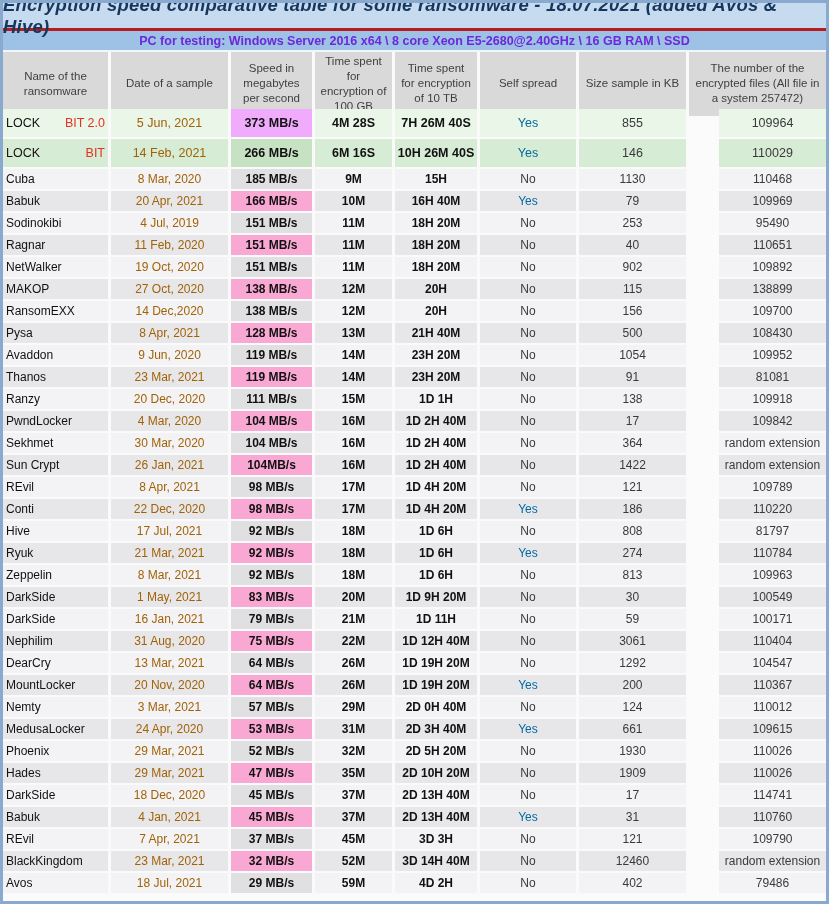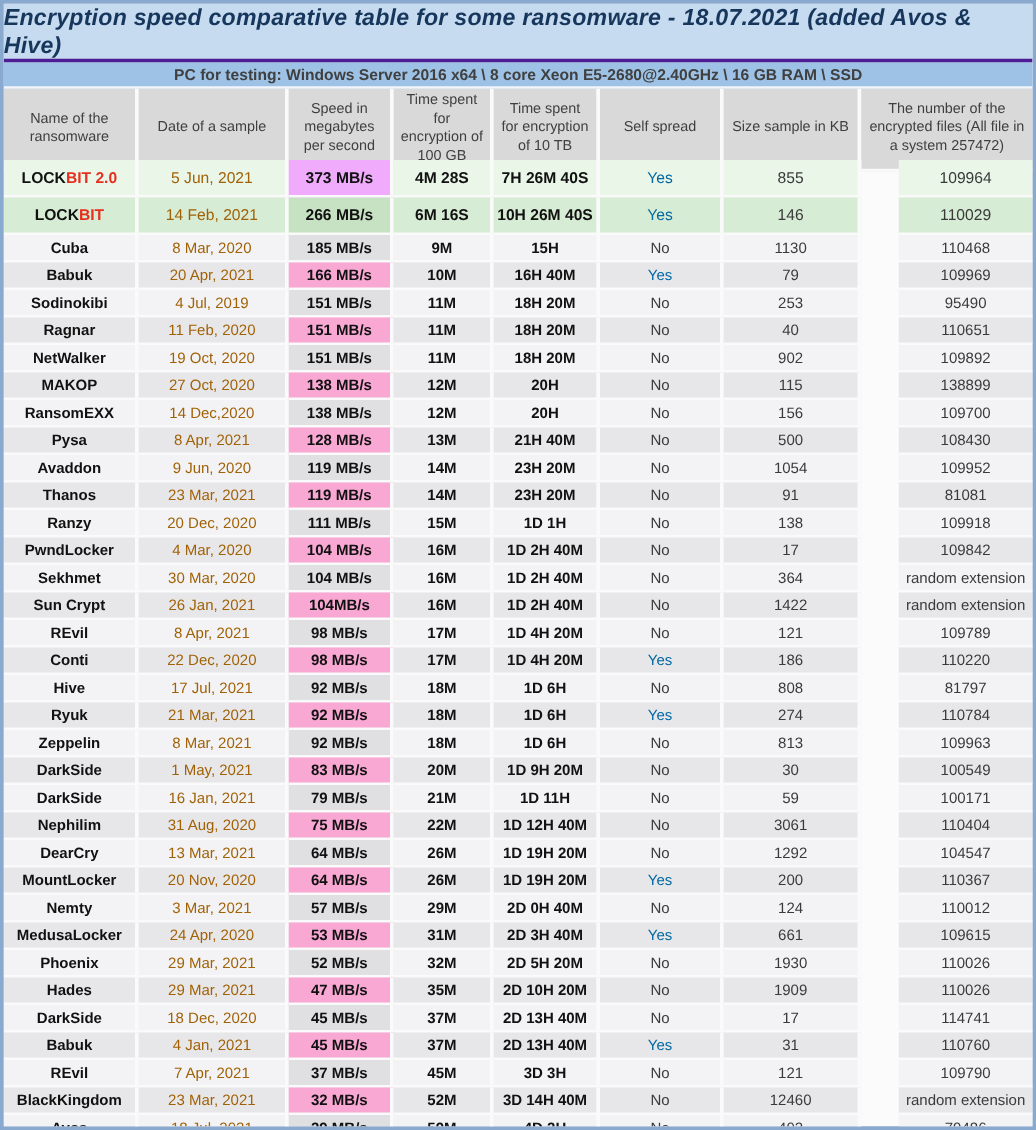--- a/index.html
+++ b/index.html
@@ -8,32 +8,32 @@
 
   .page {
     width:829px; height:904px;
     border:3px solid #8aa9cf;
     background:#fbfbfb;
     overflow:hidden;
   }
 
   
   .title-bar {
-    height:47px;
+    height:28px;
     background:#c7dbf0;
     color:#16365c;
     font-size:18.5px; font-weight:bold; font-style:italic;
     display:flex; align-items:center; justify-content:center;
-    border-bottom:3px solid #4c1d95;
+    border-bottom:3px solid #b91c1c;
     letter-spacing:0.2px;
   }
   .subtitle-bar {
     height:21px;
     background:#9dc2e6;
-    color:#404040;
+    color:#6d28d9;
     font-size:12.5px; font-weight:bold;
     display:flex; align-items:center; justify-content:center;
     border-bottom:2px solid #f2f6fb;
   }
 
   
   .grid-row {
     display:grid;
     grid-template-columns:108px 120px 84px 80px 85px 99px 110px 1fr;
   }
@@ -73,21 +73,21 @@
   .trow.green1 .cell { background:#e9f6e8; }
   .trow.green2 .cell { background:#d7ecd4; }
 
   
   .trow.light  .cell.c2 { background:#e0e0e3; }
   .trow.dark   .cell.c2 { background:#f9a8d4; }
   .trow.green1 .cell.c2 { background:#f0abfc; }
   .trow.green2 .cell.c2 { background:#c7e2c3; }
 
   
-  .cell.c0 { font-weight:bold; color:#111111; font-size:12px; }
+  .cell.c0 { font-weight:normal; color:#111111; font-size:12px;justify-content:space-between; }
   .cell.c2, .cell.c3, .cell.c4 { font-weight:bold; color:#111111; }
   .cell.c1 { color:#a16207; }
   .cell.bold-yes { font-weight:normal; color:#0369a1; }
   .trow.green1 .cell, .trow.green2 .cell { font-size:12.5px; }
 
   .red { color:#e53020; }
   .cell .name-black { color:#111111; }
 </style>
 </head>
 <body>

